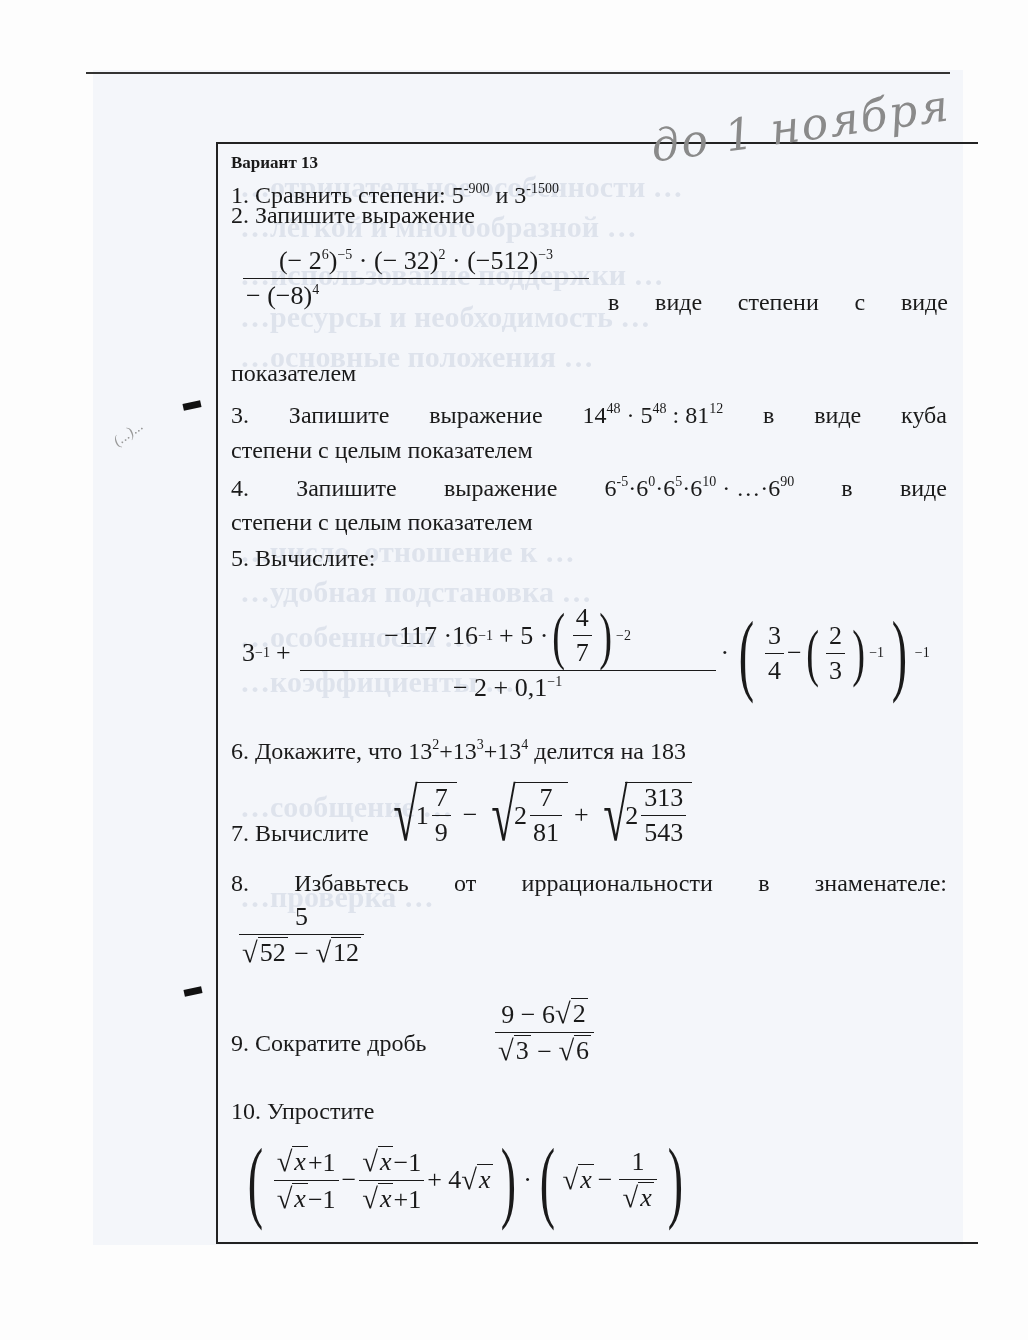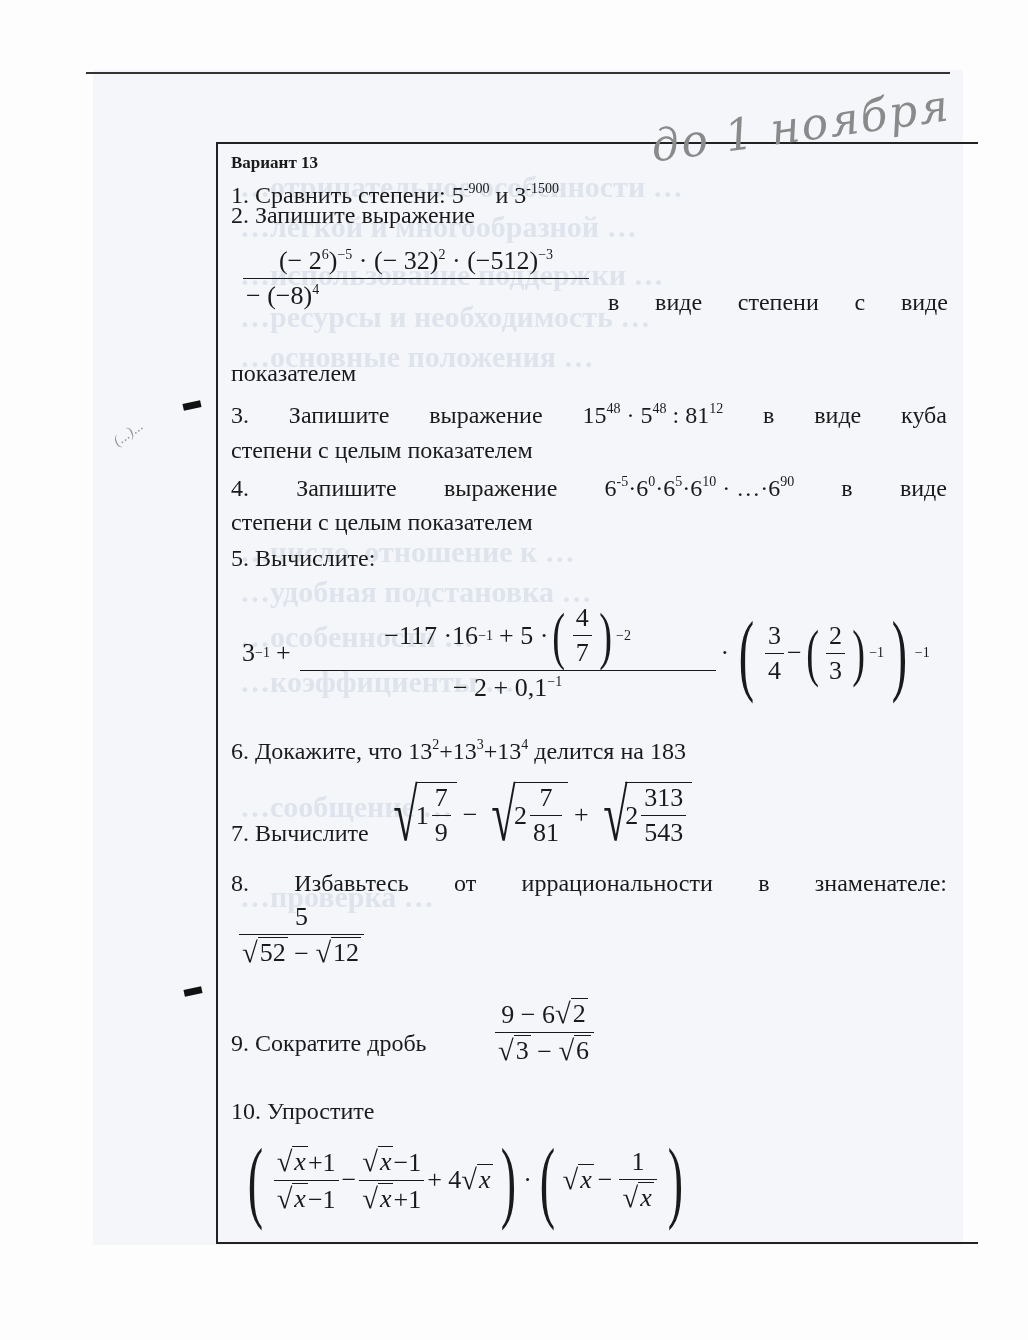--- a/index.html
+++ b/index.html
@@ -87,21 +87,21 @@
   <span>степени</span>
   <span>с</span>
   <span>виде</span>
 </div>
 <div class="line" style="top:358px;">показателем</div>
 
 <div class="line just" style="top:400px;">
   <span>3.</span>
   <span>Запишите</span>
   <span>выражение</span>
-  <span><span>15</span><sup>48</sup> <span>· 5</span><sup>48</sup> <span>: 81</span><sup>12</sup></span>
+  <span><span>14</span><sup>48</sup> <span>· 5</span><sup>48</sup> <span>: 81</span><sup>12</sup></span>
   <span>в</span>
   <span>виде</span>
   <span>куба</span>
 </div>
 <div class="line" style="top:435px;">степени с целым показателем</div>
 
 <div class="line just" style="top:473px;">
   <span>4.</span>
   <span>Запишите</span>
   <span>выражение</span>

